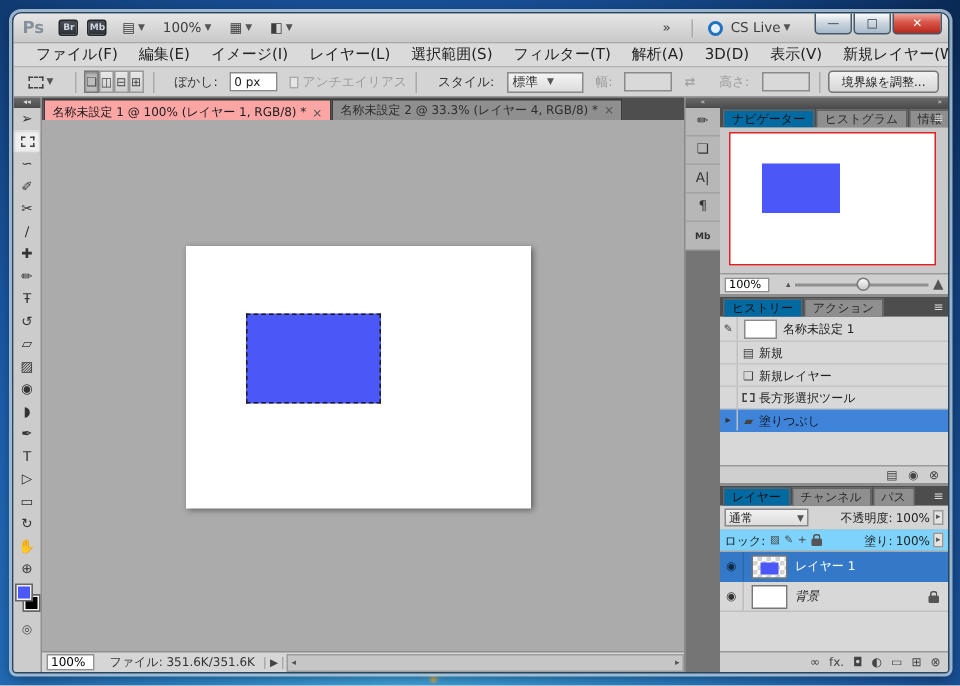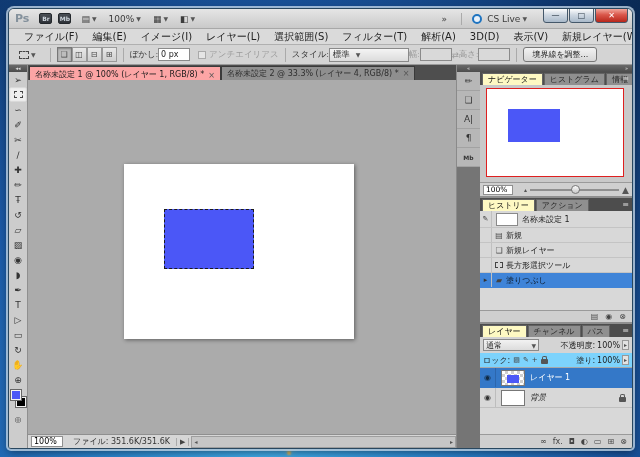--- a/index.html
+++ b/index.html
@@ -41,21 +41,21 @@
   
   .optionsbar { height:20px; background:#d4d4d4; display:flex; align-items:center; padding:0 6px;
     border-bottom:1px solid #9a9a9a; font-size:8.5px; color:#333; flex:0 0 auto; white-space:nowrap; }
   .opt-sep { width:1px; height:14px; background:#aaa; margin:0 6px; }
   .dashbox { display:inline-block; width:10px; height:8px; border:1px dashed #444; background:transparent; }
   .modebtn { width:15px; height:15px; border:1px solid #999; background:linear-gradient(#e8e8e8,#cfcfcf);
     font-size:8px; color:#444; text-align:center; line-height:13px; }
   .modebtn.pressed { background:#bdbdbd; border-color:#777; box-shadow:inset 0 1px 2px rgba(0,0,0,.3); }
   .opt-input { width:32px; height:13px; font-size:8px; border:1px solid #8a8a8a; background:#fff; padding:1px 2px; color:#222; }
   .opt-input:disabled { background:#d9d9d9; color:#999; }
-  .opt-label { margin:0 0;font-family:Liberation Serif, serif; }
+  .opt-label { margin:0 8px; }
   .opt-label.dim, .chk-dim { color:#9a9a9a; }
   .chkbox { display:inline-block; width:8px; height:8px; border:1px solid #aaa; background:#e5e5e5; margin-right:3px; vertical-align:-1px; }
   .combo { height:14px; background:linear-gradient(#f4f4f4,#dcdcdc); border:1px solid #8a8a8a; display:inline-flex;
     align-items:center; padding:0 3px; gap:6px; }
   .refine-btn { height:15px; border:1px solid #777; border-radius:3px; background:linear-gradient(#f2f2f2,#d6d6d6);
     font-size:8px; padding:0 8px; color:#222; }
 
   
   .workspace { flex:1; display:flex; background:#8b8b8b; min-height:0; }
 
@@ -97,21 +97,21 @@
   .dockgrip { height:7px; background:linear-gradient(#6a6a6a,#4c4c4c); color:#ddd; font-size:5px; text-align:center; line-height:7px; }
   .dockicon { height:19px; display:flex; align-items:center; justify-content:center; font-size:9px; color:#333; border-bottom:1px solid #a2a2a2; }
   .dockicon.mb { font-size:6px; font-weight:bold; }
   .dock-rest { flex:1; background:#757575; }
 
   
   .paneldock { width:152px; background:#a8a8a8; display:flex; flex-direction:column; flex:0 0 auto; }
   .ptabs { height:13px; background:#4d4d4d; display:flex; align-items:flex-end; padding-left:2px; position:relative; flex:0 0 auto; }
   .ptab { font-size:8px; height:12px; line-height:12px; padding:0 5px; background:#8f8f8f; color:#2a2a2a;
     border:1px solid #636363; border-bottom:none; margin-right:1px; white-space:nowrap; }
-  .ptab.active { background:#fef9c3; color:#111; }
+  .ptab.active { background:#0369a1; color:#111; }
   .pmenu { position:absolute; right:3px; top:2px; font-size:8px; color:#ddd; }
   .pgroup-sep { height:2px; background:#8f8f8f; }
 
   
   .nav-content { height:97px; background:#c9c9c9; position:relative; }
   .nav-preview { position:absolute; left:6px; top:3px; width:138px; height:89px; background:#fff; border:1px solid #de2020; }
   .nav-rect { position:absolute; left:21px; top:20px; width:52px; height:33px; background:#4b57f7; }
   .nav-footer { height:14px; background:#cfcfcf; border-top:1px solid #9a9a9a; display:flex; align-items:center; padding:0 3px; gap:3px; }
   .nav-zoom { width:30px; height:10px; font-size:7.5px; border:1px solid #909090; background:#fff; padding:0 2px; }
   .zoomout-icon { font-size:6px; color:#555; margin-left:8px; }

